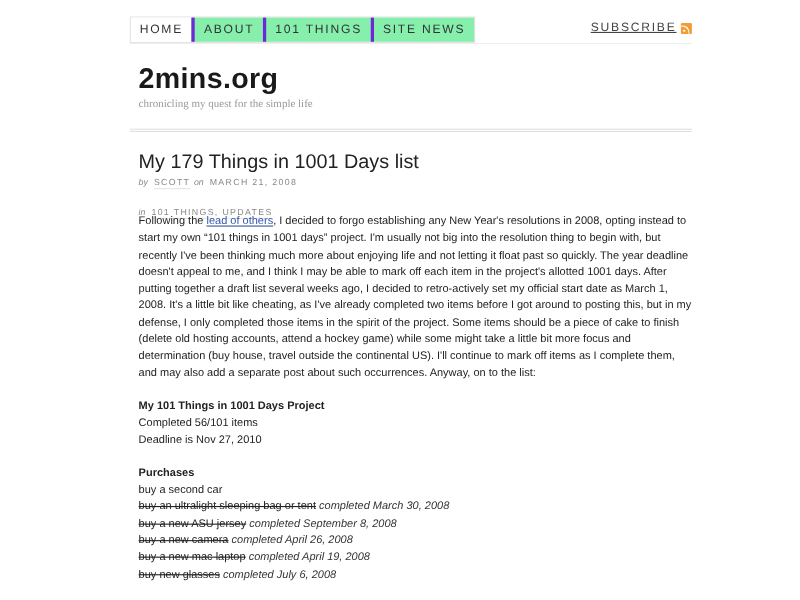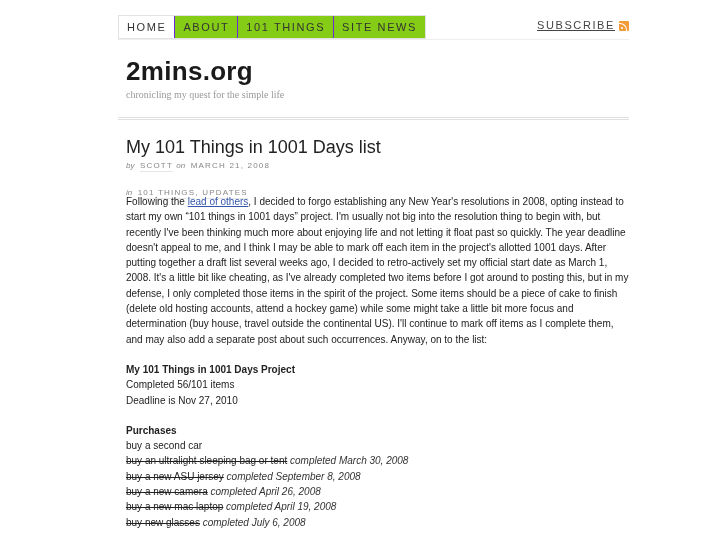--- a/index.html
+++ b/index.html
@@ -2,21 +2,21 @@
 <html><head>
 <meta charset="utf-8">
 <style>
   * { box-sizing: border-box; margin: 0; padding: 0; }
   html, body { width: 727px; height: 545px; overflow: hidden; background: #ffffff; }
   body { font-family: "Liberation Sans", sans-serif; color: #222; }
   .wrap { position: absolute; left: 108px; top: 0; width: 511px; margin-left: 10px; }
 
   .topbar { position: relative; height: 40px; border-bottom: 1px solid #eeeeee; }
   .nav { position: absolute; left: 0; top: 15px; display: flex; border: 1px solid #e2e2e2; }
-  .nav-item { display: block; height: 22px; line-height: 22px; padding: 0 8px; font-size: 11px; letter-spacing: 1.6px; color: #333; background: #84cc16; border-left: 1px solid #6d28d9; text-decoration: none; }
+  .nav-item { display: block; height: 22px; line-height: 22px; padding: 0 8px; font-size: 11px; letter-spacing: 1.6px; color: #333; background: #86efac; border-left: 3px solid #6d28d9; text-decoration: none; }
   .nav-item:first-child { border-left: none; }
   .nav-item.active { background: #ffffff; }
   .subscribe { position: absolute; right: 0; top: 19px; display: flex; align-items: flex-end; font-size: 11px; letter-spacing: 1.6px; color: #444; text-decoration: underline; }
   .rss { width: 10px; height: 10px; margin-left: 4px; background: #f29c38; border-radius: 1px; position: relative; overflow: hidden; }
   .rss::before { content: ""; position: absolute; left: 2px; bottom: 2px; width: 2px; height: 2px; background: #fff; border-radius: 50%; }
   .rss::after { content: ""; position: absolute; left: -6px; bottom: -6px; width: 12px; height: 12px; border: 1.5px solid #fff; border-radius: 50%; border-left-color: transparent; border-bottom-color: transparent; }
 
   .site-title { position: absolute; left: 8px; top: 56px; font-size: 26px; font-weight: bold; color: #1a1a1a; letter-spacing: 0.3px; }
   .tagline { position: absolute; left: 8px; top: 89px; font-size: 10px; color: #999; font-family: Liberation Serif, serif; }
   .rule { position: absolute; left: 0; top: 117px; width: 511px; height: 3px; border-top: 1px solid #e0e0e0; border-bottom: 1px solid #e0e0e0; }
@@ -49,21 +49,21 @@
     <a class="subscribe">
       <span>SUBSCRIBE</span>
       <span class="rss"></span>
     </a>
   </div>
 
   <div class="site-title">2mins.org</div>
   <div class="tagline">chronicling my quest for the simple life</div>
   <div class="rule"></div>
 
-  <h1 class="post-title">My 101 Things in 1001 Days list</h1>
+  <h1 class="post-title">My 179 Things in 1001 Days list</h1>
   <div class="meta meta1">
     <i>by</i>
     <a class="ml">SCOTT</a>
     <i>on</i>
     <span>MARCH 21, 2008</span>
   </div>
   <div class="meta meta2">
     <i>in</i>
     <a class="ml">101 THINGS</a><span>,</span>
     <a class="ml">UPDATES</a>

